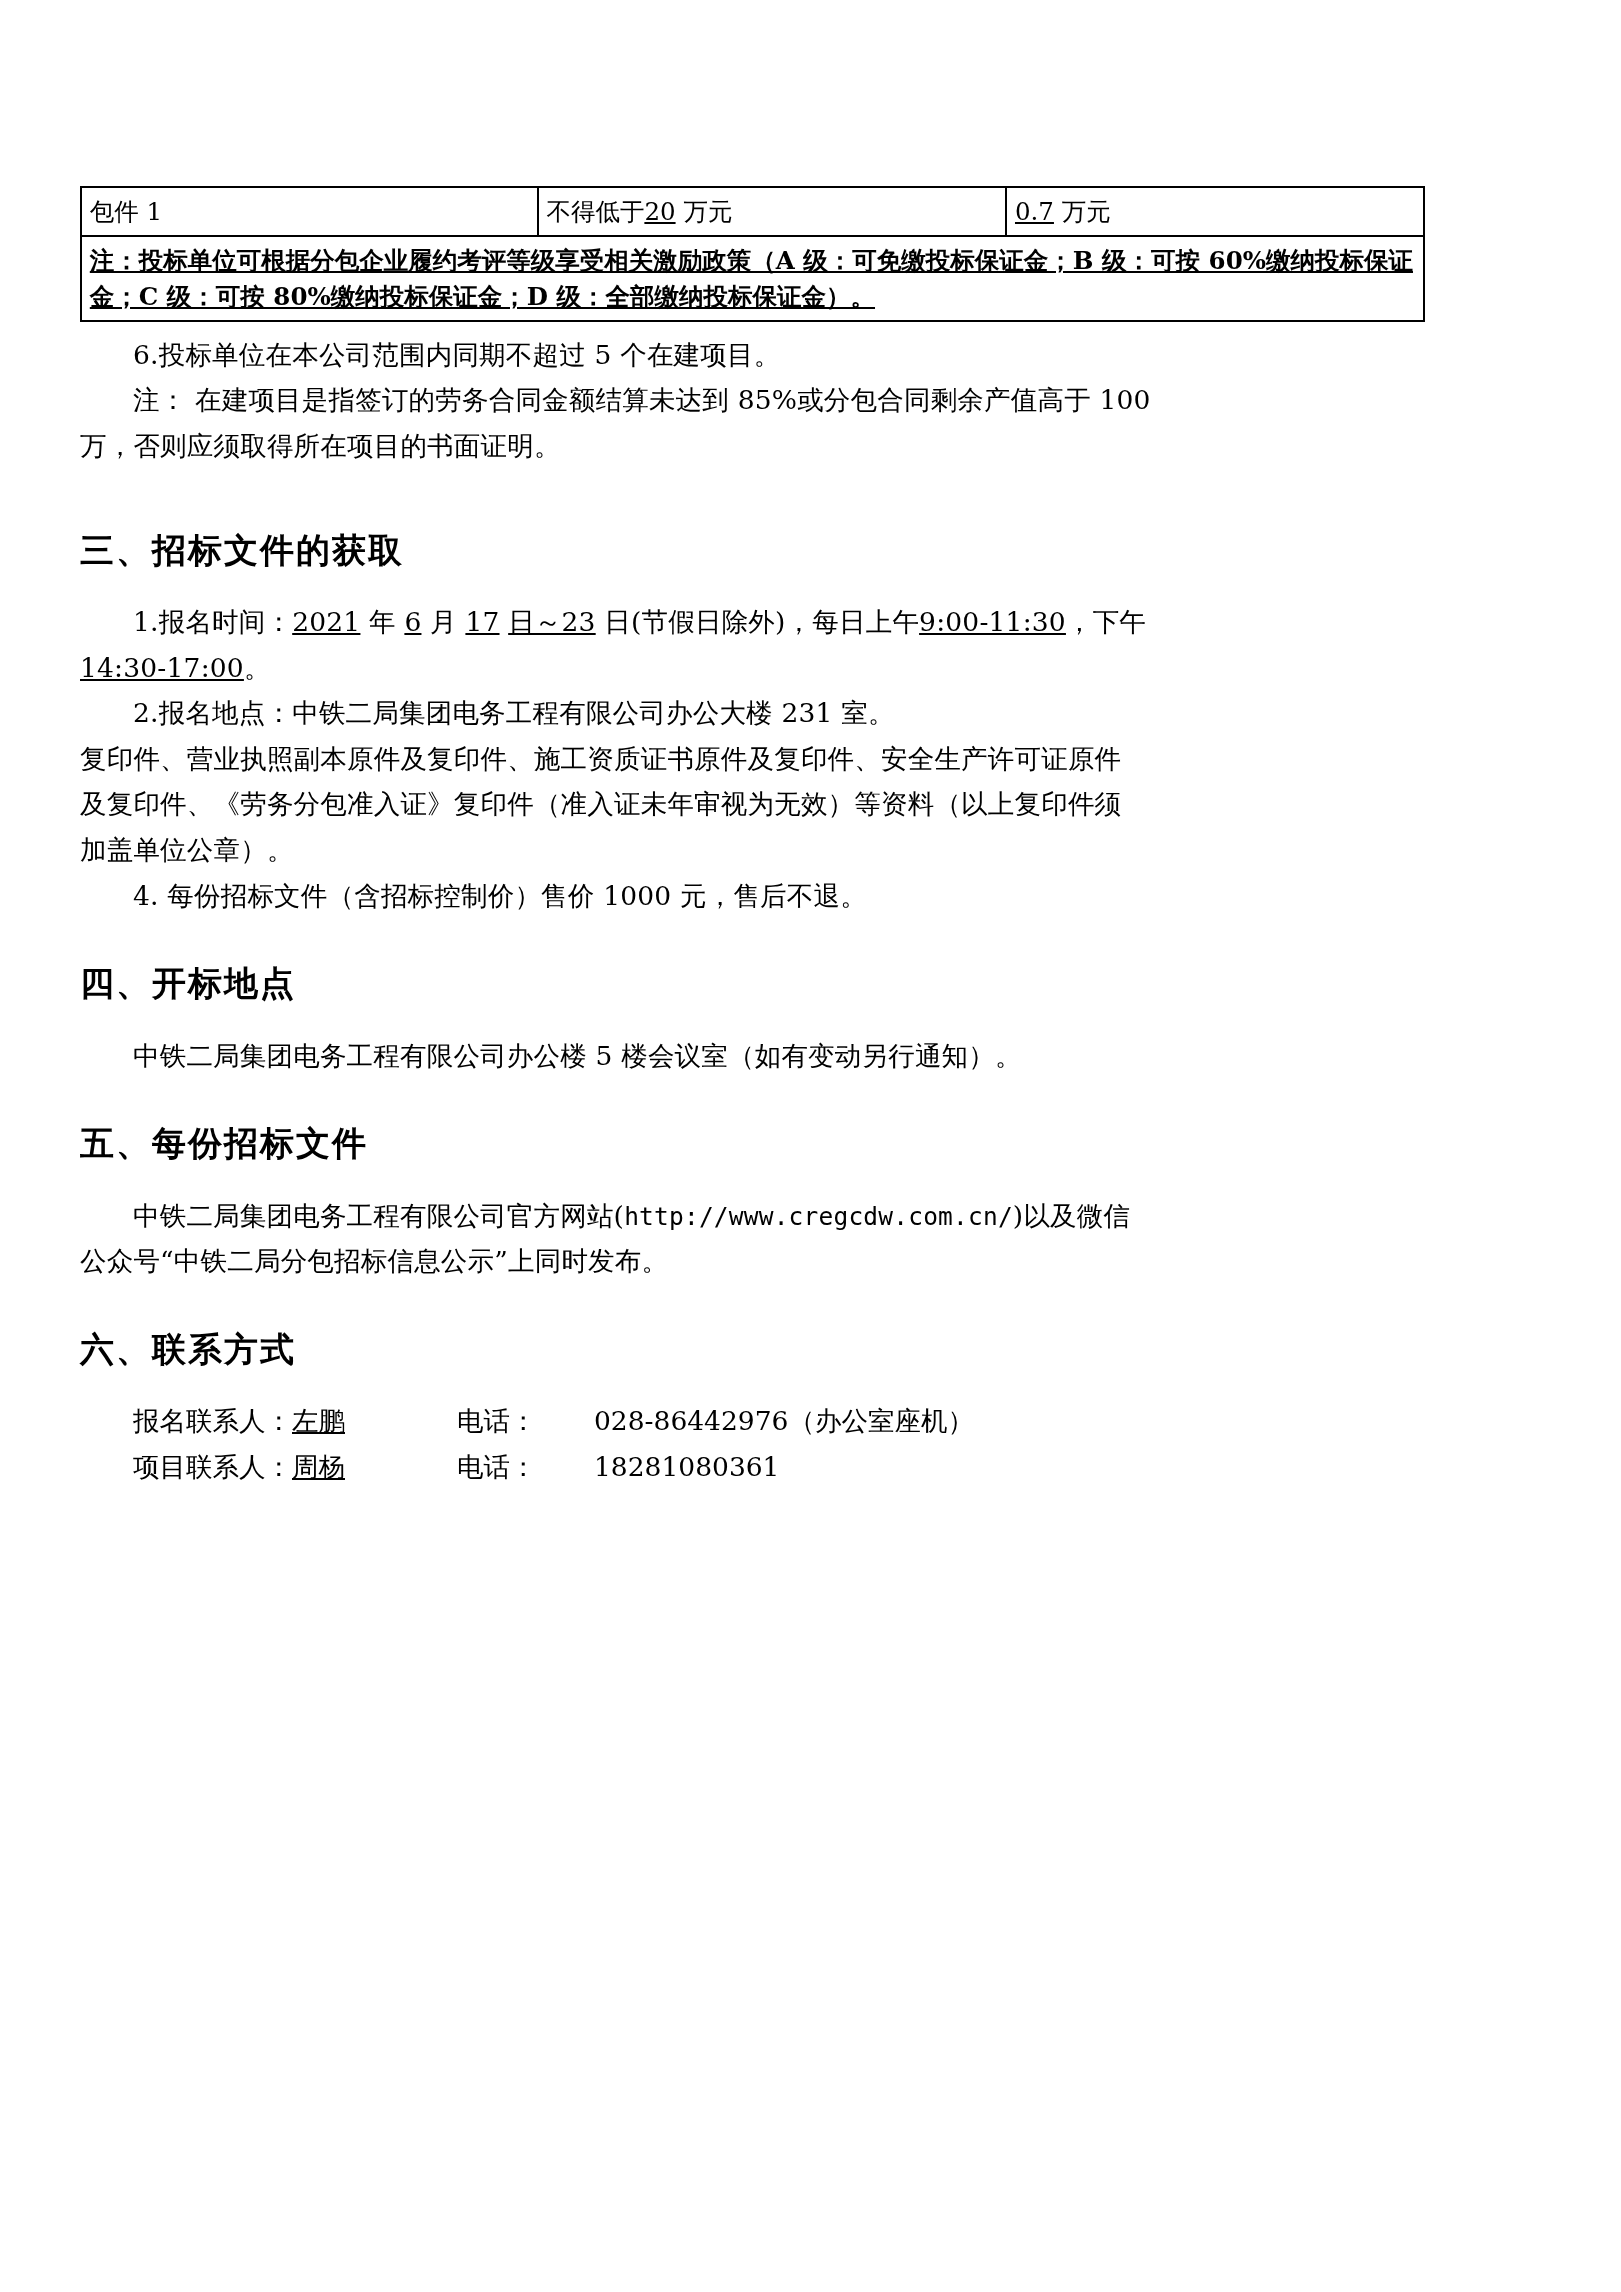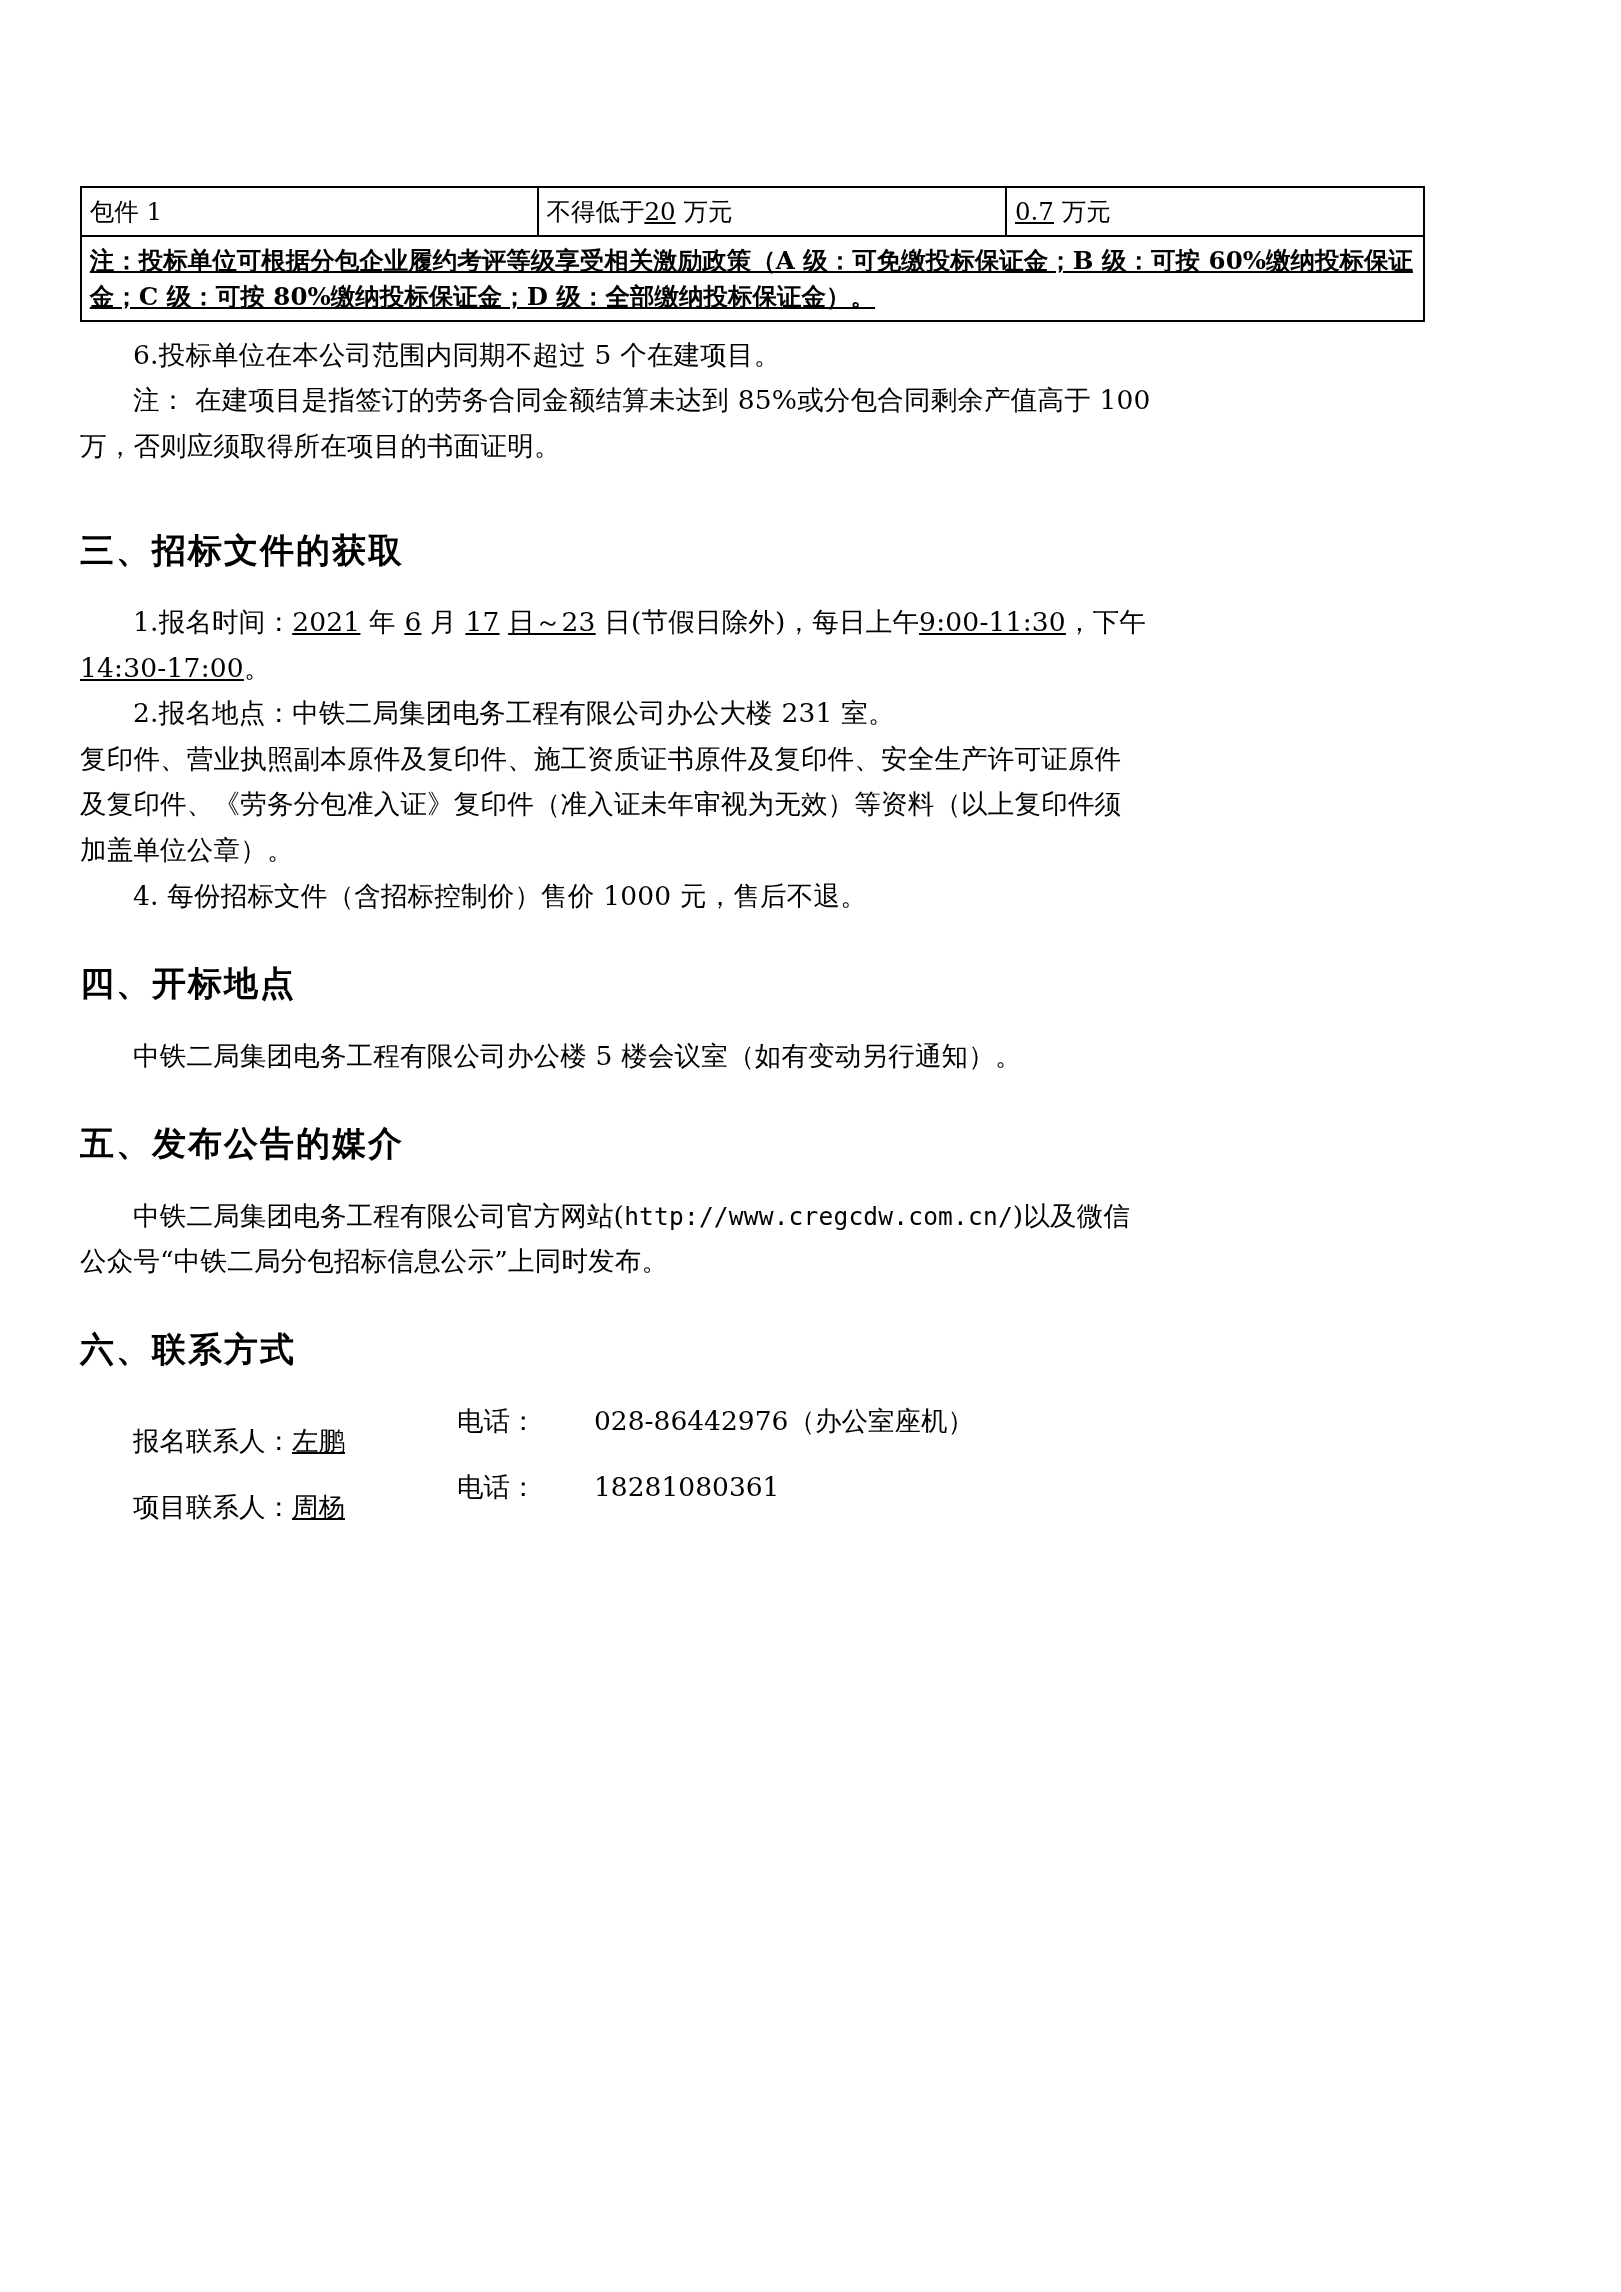--- a/index.html
+++ b/index.html
@@ -85,21 +85,21 @@
   .u { text-decoration: underline; }
 
   
   .contact-row {
     font-size: 26.5px;
     line-height: 1.72;
     margin: 0;
     padding-left: 53px;
     display: flex;
   }
-  .contact-label { width: 294px; margin-top: 20px; }
+  .contact-label { width: 294px; }
   .contact-phonelabel { width: 137px; margin-left: 30px; }
   .contact-value { }
 </style>
 </head>
 <body>
 
 <div class="page">
   <div class="content">
 
     <table class="tbl">
@@ -141,21 +141,21 @@
     <p class="para noind">加盖单位公章）。</p>
 
     <p class="para">4. 每份招标文件（含招标控制价）售价 1000 元，售后不退。</p>
 
     <div class="head-wrap">
       <h2 class="head">四、开标地点</h2>
     </div>
     <p class="para">中铁二局集团电务工程有限公司办公楼 5 楼会议室（如有变动另行通知）。</p>
 
     <div class="head-wrap">
-      <h2 class="head">五、发布公告的媒介</h2>
+      <h2 class="head">五、每份招标文件</h2>
     </div>
     <p class="para"><span>中铁二局集团电务工程有限公司官方网站(</span><span class="mono">http://www.cregcdw.com.cn/</span><span>)以及微信</span></p>
     <p class="para noind">公众号“中铁二局分包招标信息公示”上同时发布。</p>
 
     <div class="head-wrap">
       <h2 class="head">六、联系方式</h2>
     </div>
 
     <div class="contact-row">
       <span class="contact-label"><span>报名联系人：</span><span class="u">左鹏</span></span>

